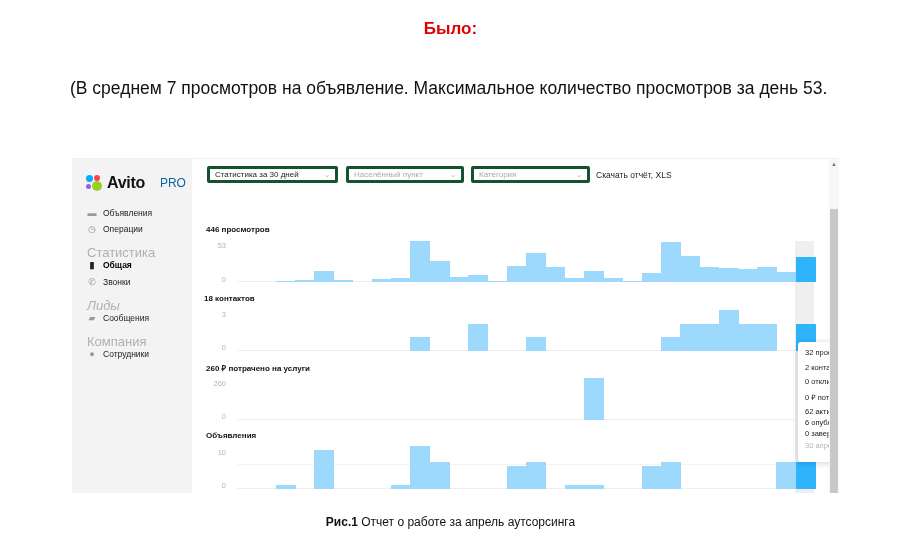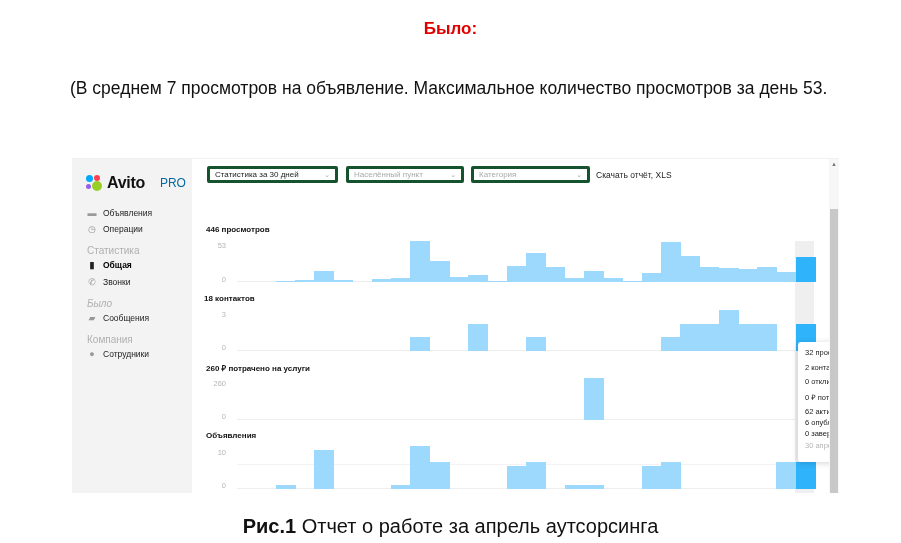--- a/index.html
+++ b/index.html
@@ -3,37 +3,37 @@
 <meta charset="utf-8">
 <style>
   * { box-sizing: border-box; margin: 0; padding: 0; }
   html, body { width: 901px; height: 543px; background: #ffffff; overflow: hidden; }
   body { position: relative; font-family: "Liberation Sans", sans-serif; color: #1a1a1a; }
 
   .doc-heading { position: absolute; top: 19px; left: 0; width: 901px; text-align: center;
     color: #e00000; font-weight: bold; font-size: 17px; font-family: "Liberation Sans", sans-serif; }
   .doc-para { position: absolute; left: 70px; top: 70px; width: 780px; font-size: 17.5px; line-height: 37px;
     color: #111; font-family: "Liberation Sans", sans-serif; }
-  .doc-caption { position: absolute; top: 515px; left: 0; width: 901px; text-align: center; font-size: 20px; color: #111; }
+  .doc-caption { position: absolute; top: 515px; left: 0; width: 901px; text-align: center; font-size: 12px; color: #111; }
   .doc-caption b { font-weight: bold; }
 
   .shot { position: absolute; left: 72px; top: 158px; width: 767px; height: 335px; background: #fff; overflow: hidden;
     border-top: 1px solid #f0f0f0; }
   .sidebar { position: absolute; left: 0; top: 0; width: 120px; height: 335px; background: #f3f3f3; }
   .logo { position: absolute; left: 14px; top: 15px; display: flex; align-items: center; }
   .logo-dots { width: 16px; height: 16px; position: relative; margin-right: 5px; }
   .logo-dots span { position: absolute; border-radius: 50%; }
   .logo-text { font-size: 16px; font-weight: bold; color: #111; letter-spacing: -0.3px; }
   .logo-pro { font-size: 12px; font-weight: normal; color: #0369a1; margin-left: 15px; }
 
   .nav-item { position: absolute; left: 15px; display: flex; align-items: center; font-size: 8.5px; color: #222; }
   .nav-item .ic { width: 10px; height: 10px; margin-right: 6px; display: inline-flex; align-items: center; justify-content: center; color: #999; font-size: 9px; }
   .nav-item.active { font-weight: bold; color: #000; }
   .nav-item.active .ic { color: #222; }
-  .nav-section { position: absolute; left: 15px; font-size: 10px; color: #b0b0b0; }
+  .nav-section { position: absolute; left: 15px; font-size: 13px; color: #b0b0b0; }
 
   .main { position: absolute; left: 120px; top: 0; width: 637px; height: 335px; }
   .select { position: absolute; top: 7px; height: 17px; border: 3px solid #14532d; border-radius: 2px; background: #fff;
     font-size: 8px; padding: 3px 5px; display: flex; justify-content: space-between; align-items: center; }
   .select .val { color: #222; }
   .select .ph { color: #aaa; }
   .select .chev { color: #aaa; font-size: 7px; }
   .download { position: absolute; top: 11px; left: 404px; font-size: 8.5px; color: #222; }
 
   .seg { position: absolute; top: 31px; left: 15px; display: flex; border: 1px solid #e6e6e6; height: 19px; }
@@ -91,21 +91,21 @@
     <div class="nav-section" style="top:86px">Статистика</div>
     <div class="nav-item active" style="top:101px">
       <span class="ic">▮</span>
       <span>Общая</span>
     </div>
     <div class="nav-item" style="top:118px">
       <span class="ic">✆</span>
       <span>Звонки</span>
     </div>
 
-    <div class="nav-section" style="top:139px;font-style:italic">Было</div>
+    <div class="nav-section" style="top:139px;font-style:italic">Лиды</div>
     <div class="nav-item" style="top:154px">
       <span class="ic">▰</span>
       <span>Сообщения</span>
     </div>
 
     <div class="nav-section" style="top:175px">Компания</div>
     <div class="nav-item" style="top:190px">
       <span class="ic">●</span>
       <span>Сотрудники</span>
     </div>

